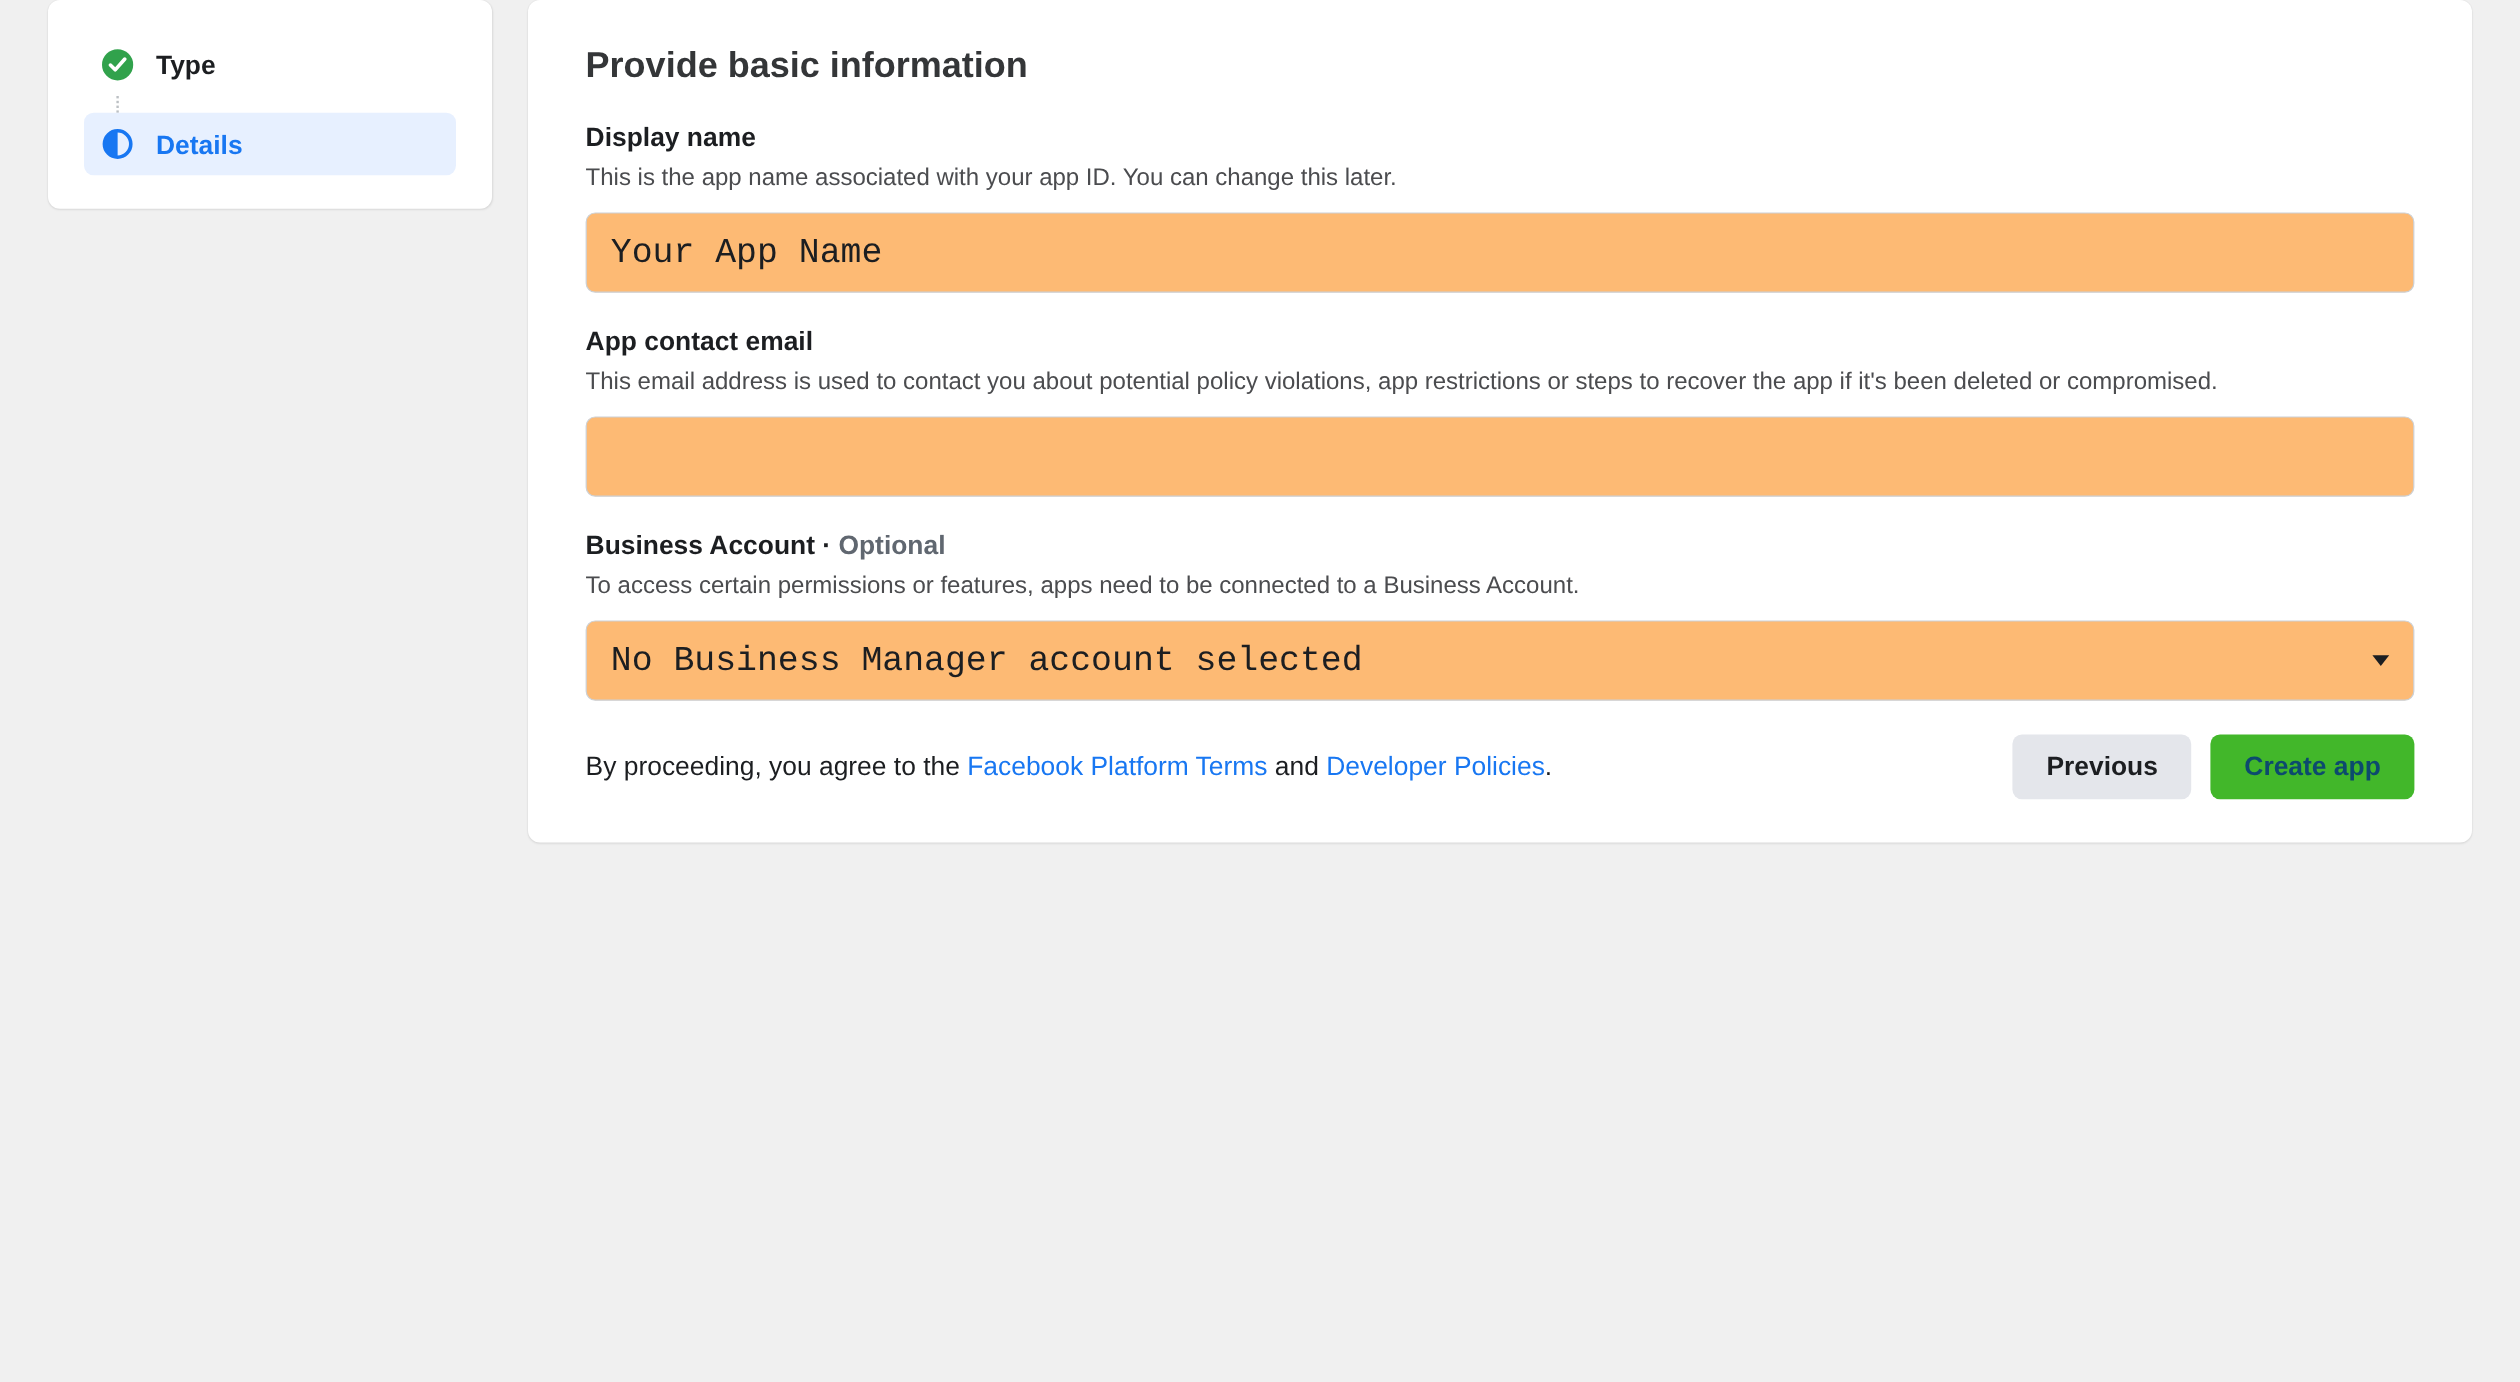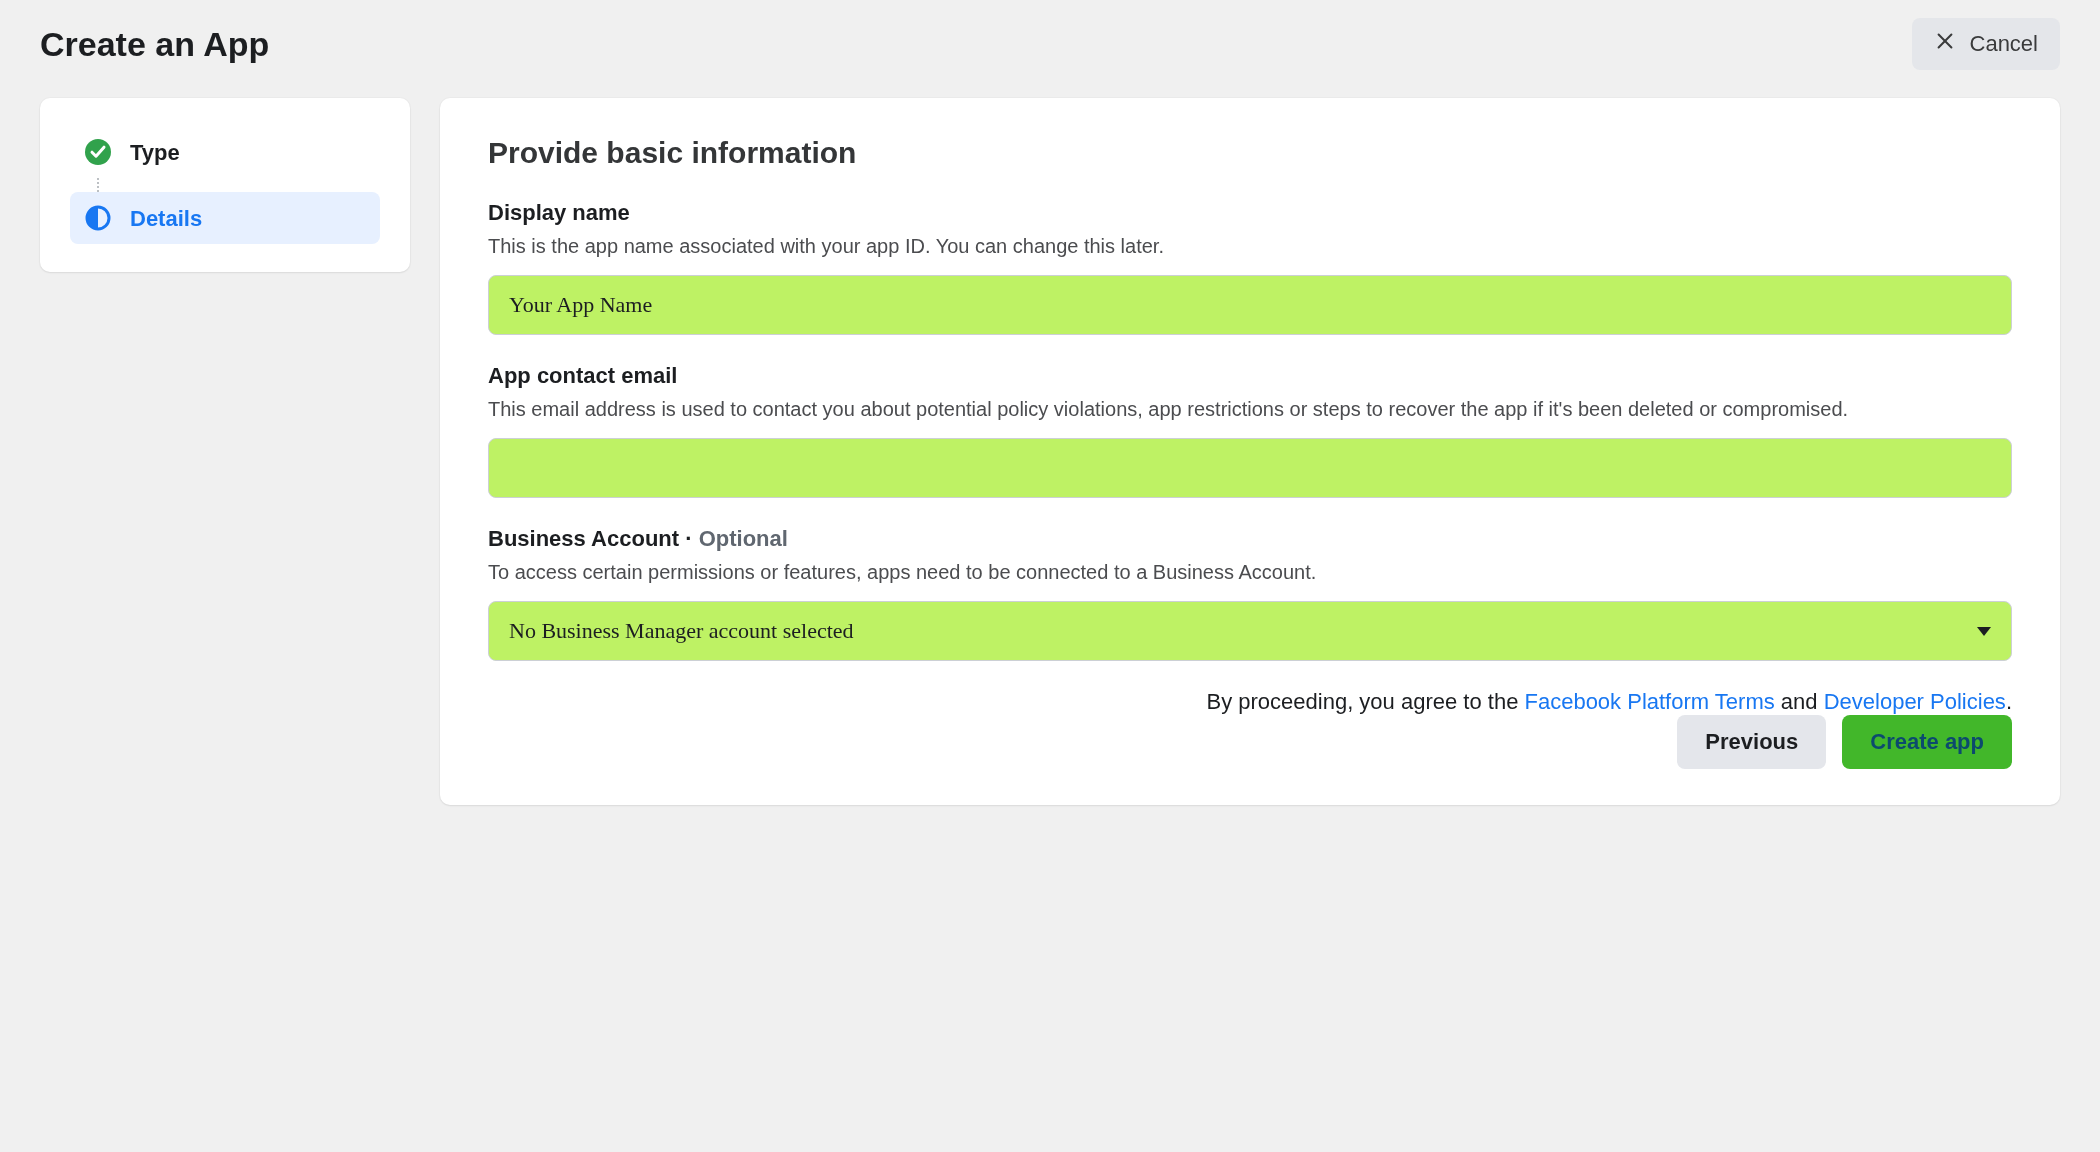--- a/index.html
+++ b/index.html
@@ -111,47 +111,47 @@
     font-size: 20px;
     color: #4b4c4f;
     line-height: 1.45;
     margin-bottom: 14px;
   }
 
   .text-input, .select-box {
     width: 100%;
     border: 1px solid #ccd0d5;
     border-radius: 8px;
-    font-size: 22px;
+    font-size: 29px;
     padding: 16px 20px;
     color: #1c1e21;
-    background: #bef264;
-    font-family: Liberation Serif, serif;
+    background: #fdba74;
+    font-family: Liberation Mono, monospace;
   }
   .text-input::placeholder { color: #1c1e21; }
 
   .select-box {
     display: flex;
     align-items: center;
     justify-content: space-between;
     cursor: pointer;
   }
   .caret {
     width: 0; height: 0;
     border-left: 7px solid transparent;
     border-right: 7px solid transparent;
     border-top: 9px solid #1c1e21;
   }
 
   .footer {
     display: flex;
-    align-items: flex-end;
+    align-items: center;
     justify-content: space-between;
+    gap: 20px;
     margin-top: 20px;
-    flex-direction: column;
   }
   .terms {
     font-size: 22px;
     color: #1c1e21;
   }
   .terms a { color: #1877f2; text-decoration: none; }
 
   .actions { display: flex; gap: 16px; }
   .btn {
     border: none;
@@ -162,32 +162,20 @@
     cursor: pointer;
   }
   .btn-secondary { background: #e4e6eb; color: #1c1e21; }
   .btn-primary { background: #42b72a; color: #0c4a6e; }
 </style>
 </head>
 <body>
 
 <div class="page">
 
-  <div class="header">
-    <h1>Create an App</h1>
-    <button class="cancel-btn">
-      <span>
-        <svg viewBox="0 0 24 24" fill="none" stroke="#3a3b3c" stroke-width="2.2" stroke-linecap="round">
-          <line x1="5" y1="5" x2="19" y2="19"></line>
-            <line x1="19" y1="5" x2="5" y2="19"></line>
-        </svg>
-      </span>
-      <span>Cancel</span>
-    </button>
-  </div>
 
   <div class="content">
 
     <aside class="sidebar">
       <div class="step">
         <span class="step-icon">
           <svg viewBox="0 0 28 28" width="28" height="28">
             <circle cx="14" cy="14" r="13" fill="#31a24c"></circle>
             <path d="M8 14.2 l4 4 l8 -9" fill="none" stroke="#fff" stroke-width="3" stroke-linecap="round" stroke-linejoin="round"></path>
           </svg>

